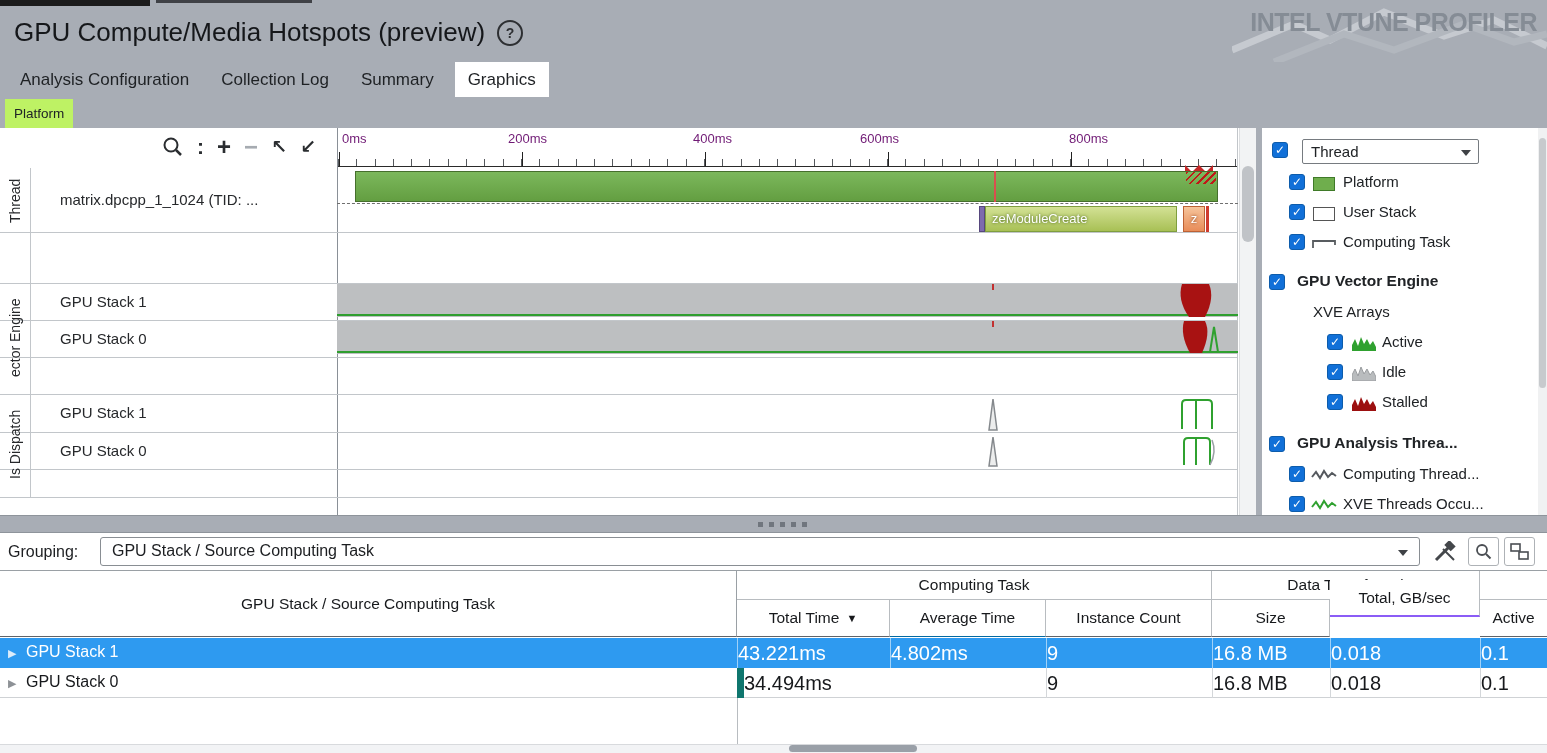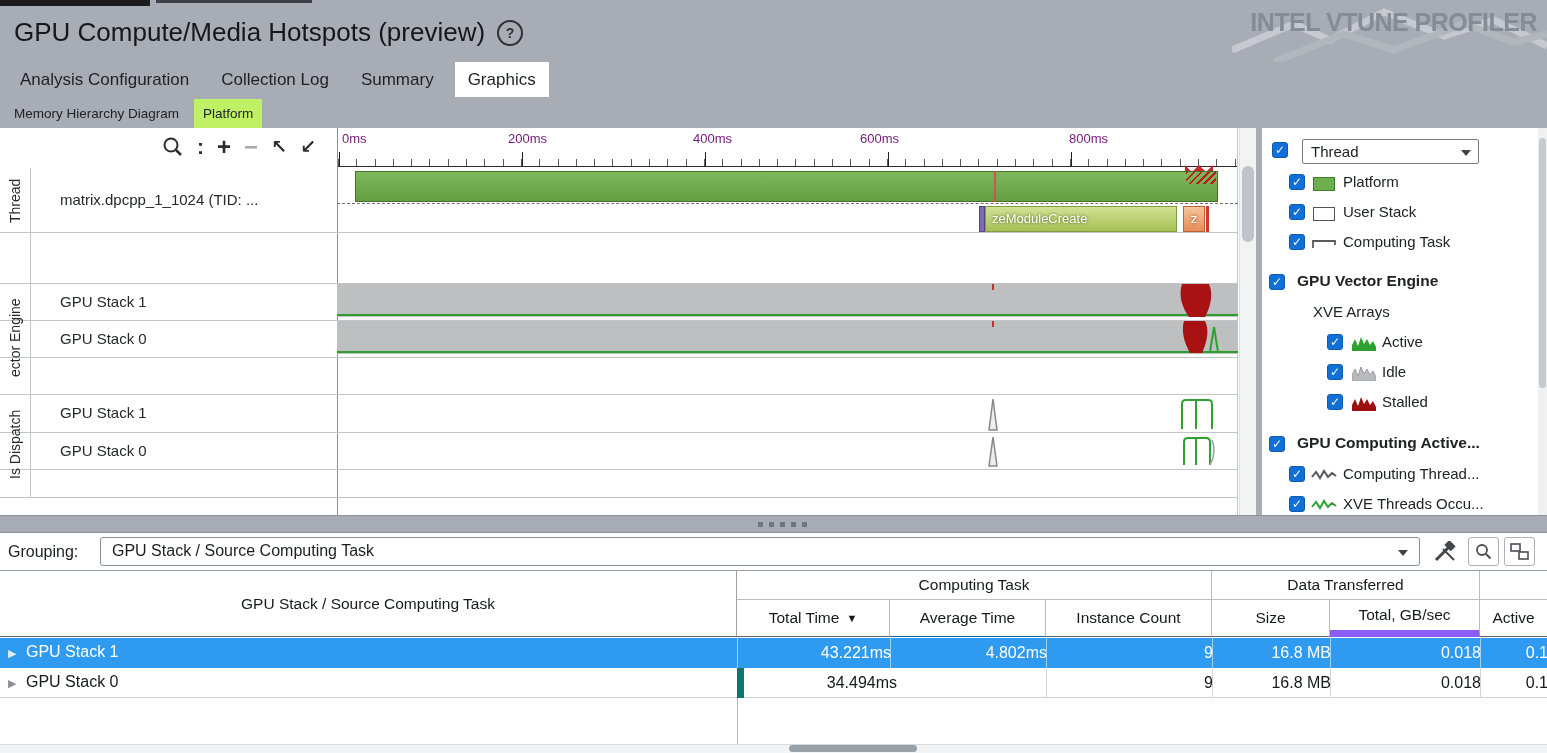--- a/index.html
+++ b/index.html
@@ -25,21 +25,21 @@
   .ruler-label{font-size:13px;color:#701a75;white-space:nowrap}
   .cb{width:16px;height:16px;background:#1170d8;border:1px solid #0d5cab;border-radius:3px;color:#fff;
       font-size:12px;font-weight:bold;display:flex;align-items:center;justify-content:center}
   .cb::after{content:"\2713"}
   .leg{font-size:15px;color:#202326;white-space:nowrap}
   .leg.bold{font-size:15.5px;font-weight:bold}
   .tri{width:0;height:0;border-left:5px solid transparent;border-right:5px solid transparent;border-top:6px solid #3f4246}
   .btn{border:1px solid #aeb2b6;border-radius:3px;background:#fff;display:flex;align-items:center;justify-content:center}
   .hcell{font-size:15.5px;color:#17191c;display:flex;align-items:center;justify-content:center;
          border-right:1px solid #b8bcc0;border-bottom:1px solid #b8bcc0;background:#fff;white-space:nowrap;overflow:hidden}
-  .vcell{font-size:16px;line-height:30px;text-align:right;padding-right:8px;overflow:hidden;white-space:nowrap}
+  .vcell{font-size:20px;line-height:30px;padding-right:8px;overflow:hidden;white-space:nowrap}
   .swatch{border:1px solid #555}
 </style>
 </head>
 <body>
 
 <div class="a band" style="left:0;top:0;width:1547px;height:62px"></div>
 <div class="a" style="left:0;top:0;width:150px;height:6px;background:#1b1b1b"></div>
 <div class="a" style="left:156px;top:0;width:156px;height:3px;background:#3f4146"></div>
 
 <svg class="a" style="left:1232px;top:4px" width="315" height="58">
@@ -54,21 +54,20 @@
 </div>
 
 <div class="a band tabs" style="left:0;top:62px;width:1547px;height:35px">
   <div class="tab">Analysis Configuration</div>
   <div class="tab">Collection Log</div>
   <div class="tab">Summary</div>
   <div class="tab active">Graphics</div>
 </div>
 
 <div class="a band subtabs" style="left:0;top:97px;width:1547px;height:31px">
-  <div class="subtab">Memory Hierarchy Diagram</div>
   <div class="subtab active">Platform</div>
 </div>
 
 <div class="a" style="left:162px;top:133px;width:180px;height:28px;display:flex;align-items:center;gap:13px">
   <svg width="22" height="22">
     <circle cx="9" cy="9" r="6.5" fill="none" stroke="#2a2d30" stroke-width="2"></circle>
     <line x1="14" y1="14" x2="19" y2="19" stroke="#2a2d30" stroke-width="2.5"></line>
   </svg>
   <span class="tool">:</span>
   <span class="tool" style="font-size:24px">+</span>
@@ -201,21 +200,21 @@
 </svg>
 <div class="a leg" style="left:1382px;top:363px">Idle</div>
 
 <div class="a cb" style="left:1327px;top:394px"></div>
 <svg class="a" style="left:1352px;top:395px" width="24" height="16">
   <path d="M0,16 L0,10 L3,4 L6,11 L9,2 L12,9 L15,4 L18,10 L21,6 L24,12 L24,16 Z" fill="#9c1010"></path>
 </svg>
 <div class="a leg" style="left:1382px;top:393px">Stalled</div>
 
 <div class="a cb" style="left:1269px;top:436px"></div>
-<div class="a leg bold" style="left:1297px;top:434px">GPU Computing Active...</div>
+<div class="a leg bold" style="left:1297px;top:434px">GPU Analysis Threa...</div>
 
 <div class="a cb" style="left:1289px;top:466px"></div>
 <svg class="a" style="left:1311px;top:468px" width="26" height="14">
   <polyline points="1,9 5,4 9,10 13,3 17,9 21,5 25,8" fill="none" stroke="#55595e" stroke-width="2"></polyline>
 </svg>
 <div class="a leg" style="left:1343px;top:465px">Computing Thread...</div>
 
 <div class="a cb" style="left:1289px;top:496px"></div>
 <svg class="a" style="left:1311px;top:498px" width="26" height="14">
   <polyline points="1,9 5,4 9,10 13,3 17,9 21,5 25,8" fill="none" stroke="#2fa12f" stroke-width="2"></polyline>
@@ -263,21 +262,21 @@
 <div class="a hcell" style="left:1212px;top:571px;width:268px;height:29px">Data Transferred</div>
 <div class="a hcell" style="left:1480px;top:571px;width:67px;height:29px;border-right:none"></div>
 
 <div class="a hcell" style="left:737px;top:600px;width:153px;height:37px;border-bottom:1px solid #5f6368">
   <span>Total Time</span>
   <span style="font-size:11px;margin-left:7px">▼</span>
 </div>
 <div class="a hcell" style="left:890px;top:600px;width:156px;height:37px;border-bottom:1px solid #0369a1">Average Time</div>
 <div class="a hcell" style="left:1046px;top:600px;width:166px;height:37px;border-bottom:1px solid #5f6368">Instance Count</div>
 <div class="a hcell" style="left:1212px;top:600px;width:118px;height:37px;border-bottom:1px solid #5f6368">Size</div>
-<div class="a hcell" style="left:1330px;top:600px;width:150px;height:37px;border-bottom:7px solid #8b5cf6">Total, GB/sec</div>
+<div class="a hcell" style="left:1330px;top:580px;width:150px;height:37px;border-bottom:2px solid #8b5cf6">Total, GB/sec</div>
 <div class="a hcell" style="left:1480px;top:600px;width:67px;height:37px;border-right:none;border-bottom:1px solid #5f6368">Active</div>
 
 <div class="a" style="left:0;top:638px;width:1547px;height:30px;background:#2e9af0;color:#fff">
   <span style="position:absolute;left:8px;top:9px;font-size:11px;color:#ddecfa">▶</span>
   <span style="position:absolute;left:26px;top:5px;font-size:16px">GPU Stack 1</span>
   <div class="vcell" style="position:absolute;left:737px;top:0;width:153px;border-left:1px solid rgba(255,255,255,.55)">43.221ms</div>
   <div class="vcell" style="position:absolute;left:890px;top:0;width:156px;border-left:1px solid rgba(255,255,255,.55)">4.802ms</div>
   <div class="vcell" style="position:absolute;left:1046px;top:0;width:166px;border-left:1px solid rgba(255,255,255,.55)">9</div>
   <div class="vcell" style="position:absolute;left:1212px;top:0;width:118px;border-left:1px solid rgba(255,255,255,.55)">16.8 MB</div>
   <div class="vcell" style="position:absolute;left:1330px;top:0;width:150px;border-left:1px solid rgba(255,255,255,.55)">0.018</div>

